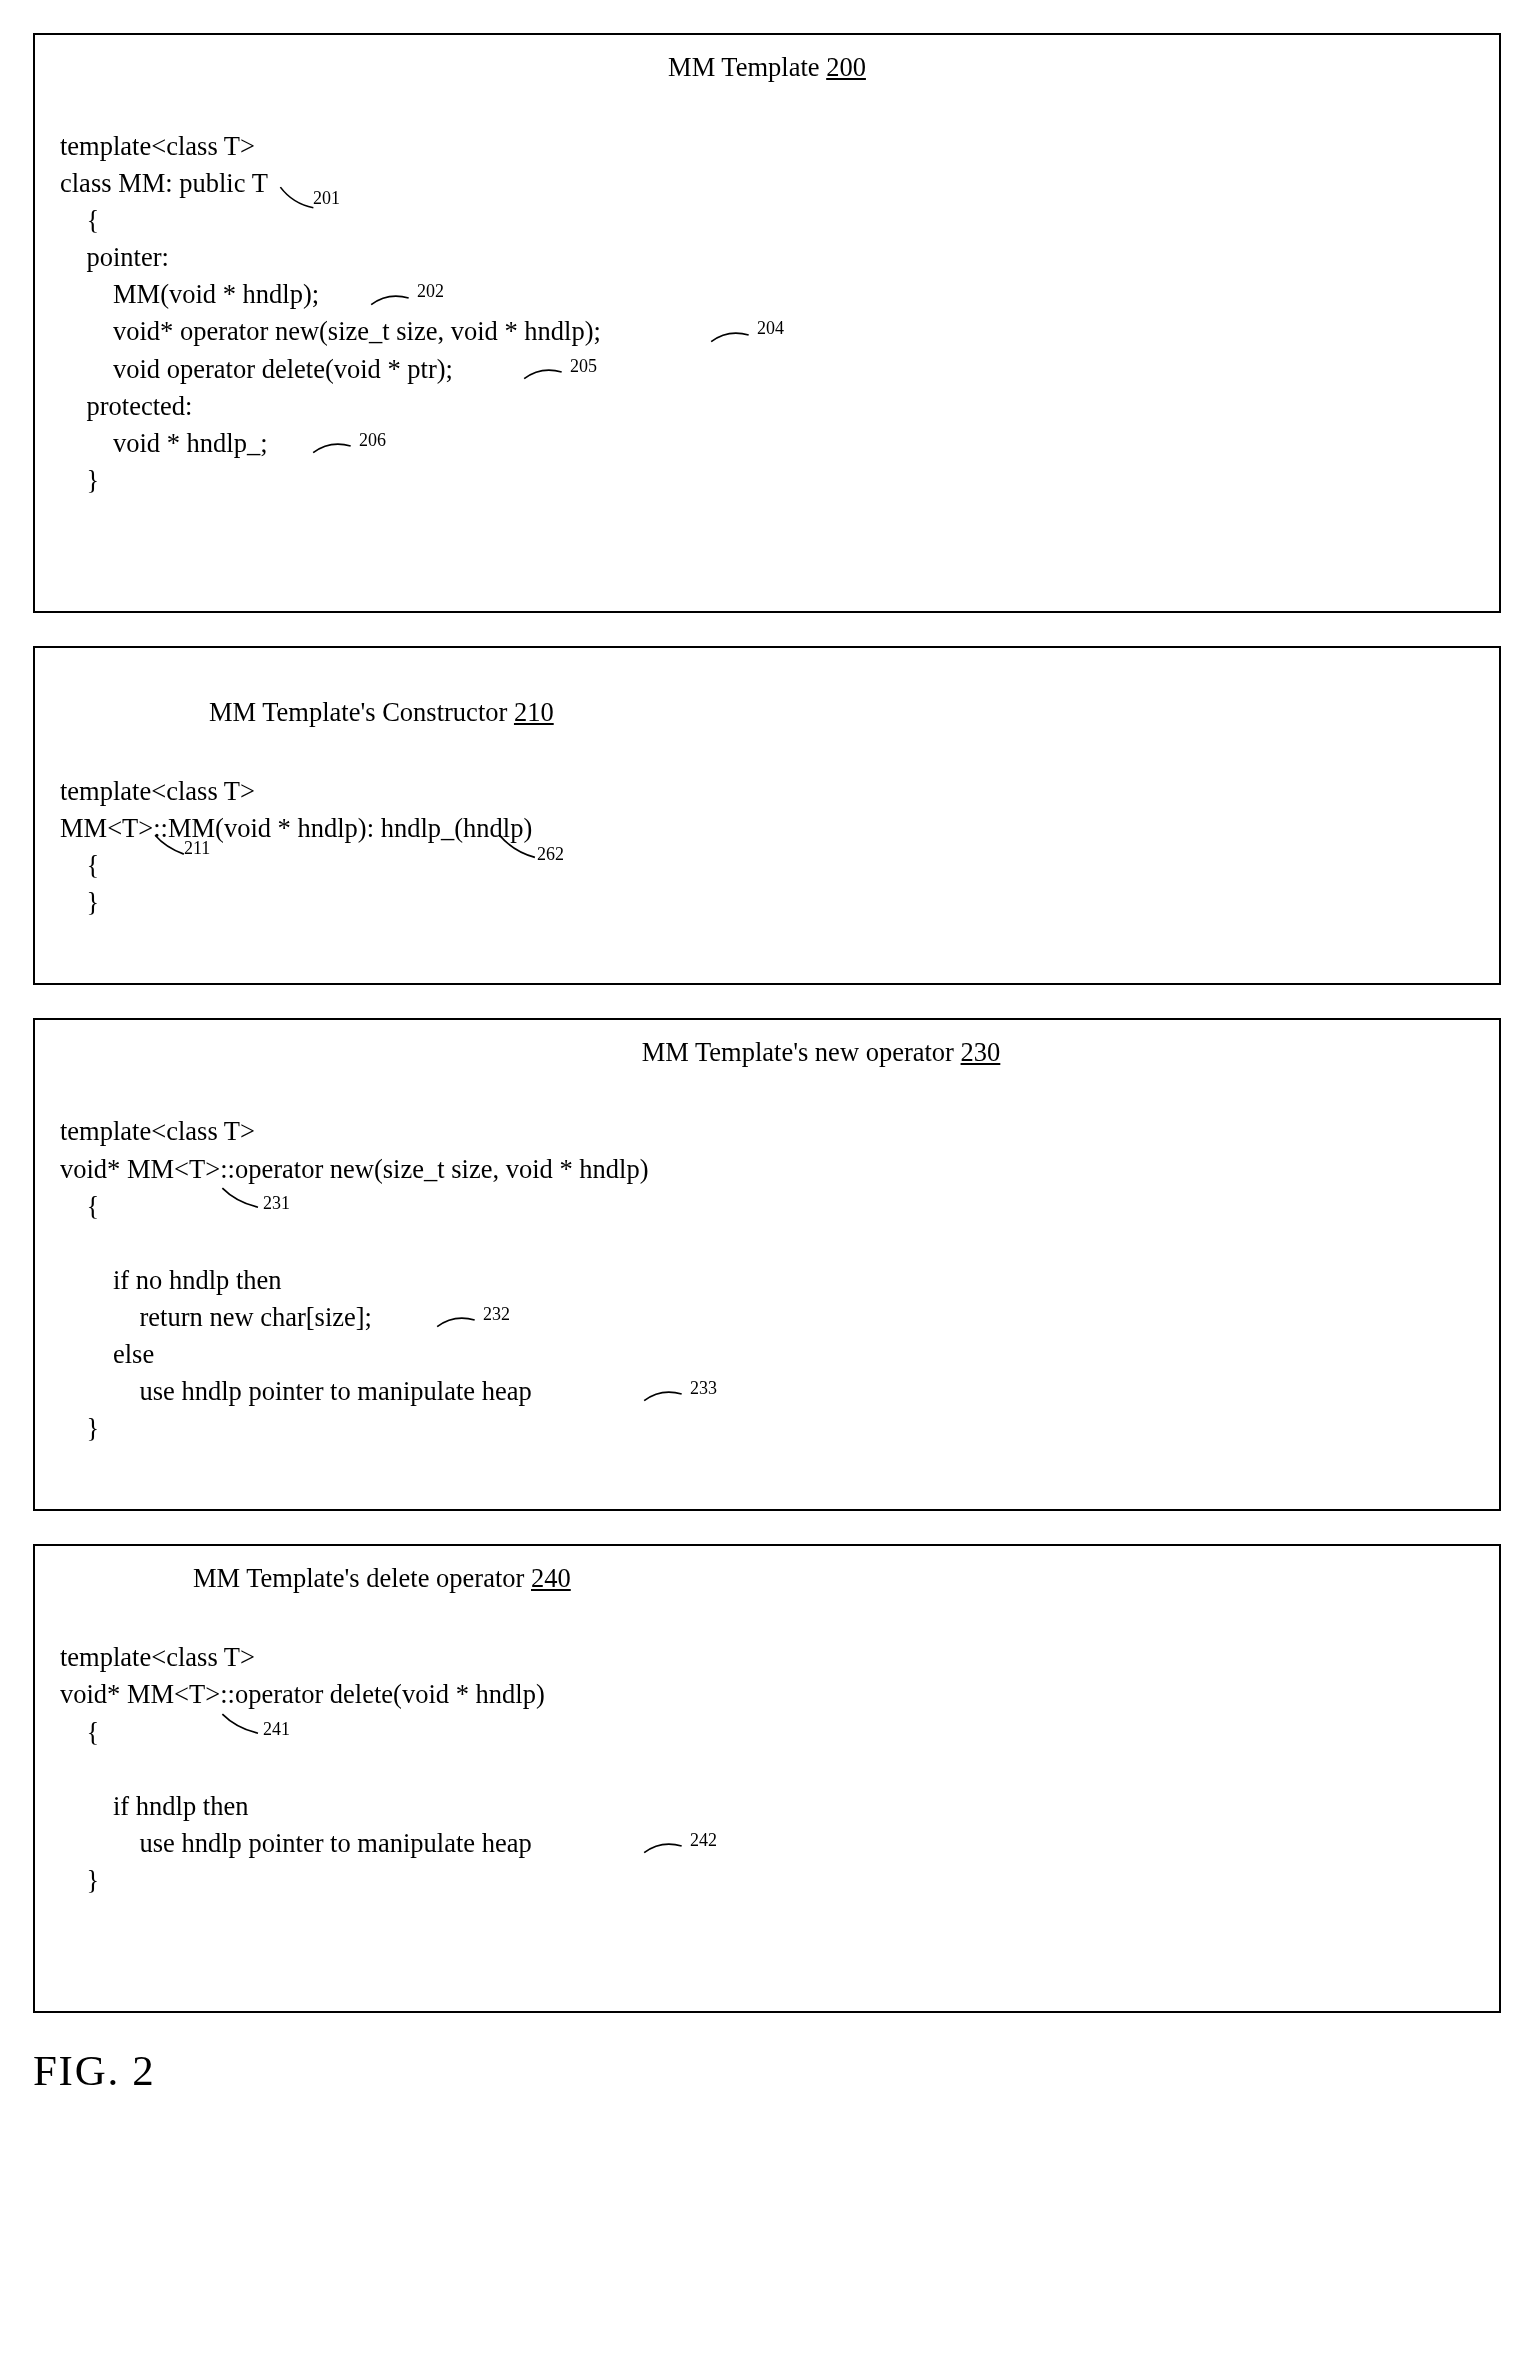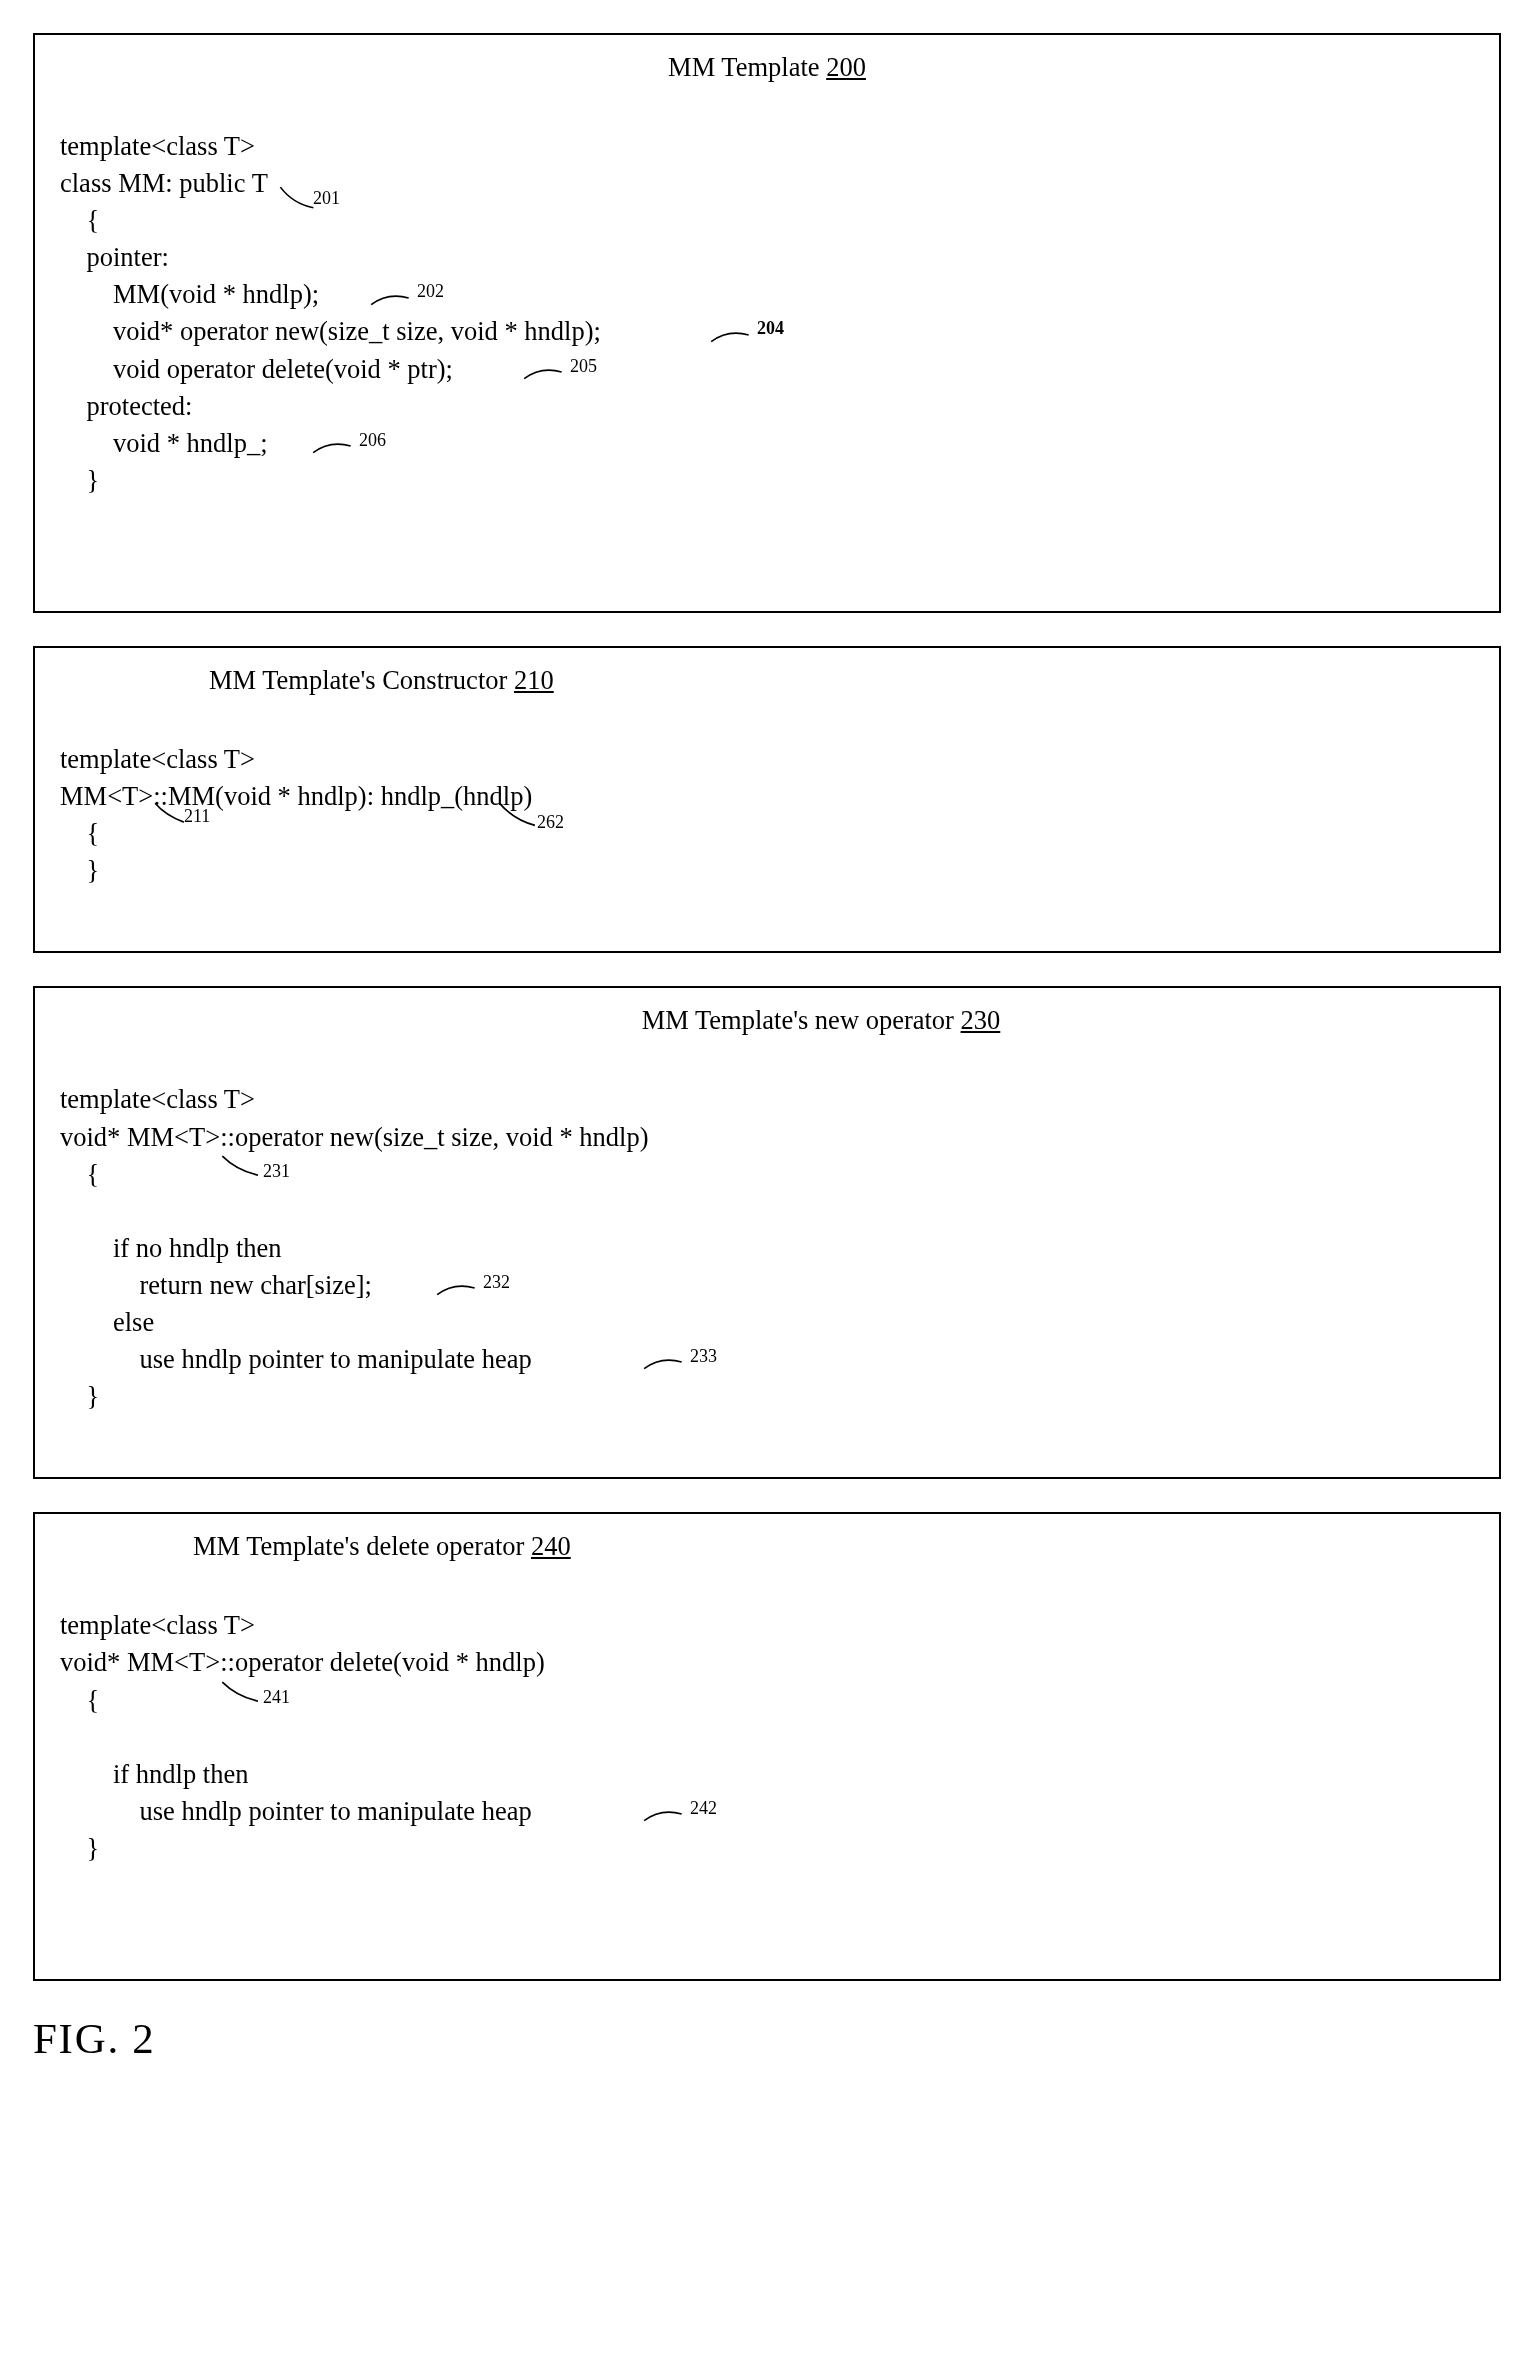--- a/index.html
+++ b/index.html
@@ -59,35 +59,35 @@
 <span class="rel"><span>class MM: public T</span><svg class="lead" style="left:216px; top:15px;" width="50" height="33" viewBox="0 0 60 40">
           <path d="M5 5 Q 20 25 45 30" stroke="#000" stroke-width="2" fill="none"></path>
         </svg><span class="annot" style="left:253px; top:18px;">201</span></span>
 <span>    {</span>
 <span>    pointer:</span>
 <span class="rel"><span>        MM(void * hndlp);</span><svg class="lead" style="left:307px; top:8.3px;" width="50" height="25" viewBox="0 0 60 30">
           <path d="M5 20 Q 25 5 50 12" stroke="#000" stroke-width="2" fill="none"></path>
         </svg><span class="annot" style="left:357px; top:0px;">202</span></span>
 <span class="rel"><span>        void* operator new(size_t size, void * hndlp);</span><svg class="lead" style="left:647px; top:8.3px;" width="50" height="25" viewBox="0 0 60 30">
           <path d="M5 20 Q 25 5 50 12" stroke="#000" stroke-width="2" fill="none"></path>
-        </svg><span class="annot" style="left:697px; top:0px;font-weight:bold;">204</span></span>
+        </svg><span class="annot" style="left:697px; top:0px;">204</span></span>
 <span class="rel"><span>        void operator delete(void * ptr);</span><svg class="lead" style="left:460px; top:8.3px;" width="50" height="25" viewBox="0 0 60 30">
           <path d="M5 20 Q 25 5 50 12" stroke="#000" stroke-width="2" fill="none"></path>
         </svg><span class="annot" style="left:510px; top:0px;">205</span></span>
 <span>    protected:</span>
 <span class="rel"><span>        void * hndlp_;</span><svg class="lead" style="left:249px; top:8.3px;" width="50" height="25" viewBox="0 0 60 30">
           <path d="M5 20 Q 25 5 50 12" stroke="#000" stroke-width="2" fill="none"></path>
         </svg><span class="annot" style="left:299px; top:0px;">206</span></span>
 <span>    }</span>
   </div>
   <div style="height:50px;"></div>
 </div>
 
 <div class="panel">
-  <div class="panel-title" style="text-align:left; padding-left:149px;">
+  <div class="panel-title" style="text-align:left; padding-left:149px;margin-top:32px;">
     <span>MM Template's Constructor </span><span class="refnum">210</span>
   </div>
   <div class="code">
 <span>template&lt;class T&gt;</span>
 <span class="rel"><span>MM&lt;T&gt;::MM(void * hndlp): hndlp_(hndlp)</span><svg class="lead" style="left:91px; top:18px;" width="41" height="29" viewBox="0 0 50 35">
           <path d="M5 5 Q 18 20 40 28" stroke="#000" stroke-width="2" fill="none"></path>
         </svg><span class="annot" style="left:124px; top:23px;">211</span><svg class="lead" style="left:435px; top:18px;" width="46" height="33" viewBox="0 0 55 40">
           <path d="M5 5 Q 22 25 48 32" stroke="#000" stroke-width="2" fill="none"></path>
         </svg><span class="annot" style="left:477px; top:29px;">262</span></span>
 <span>    {</span>

